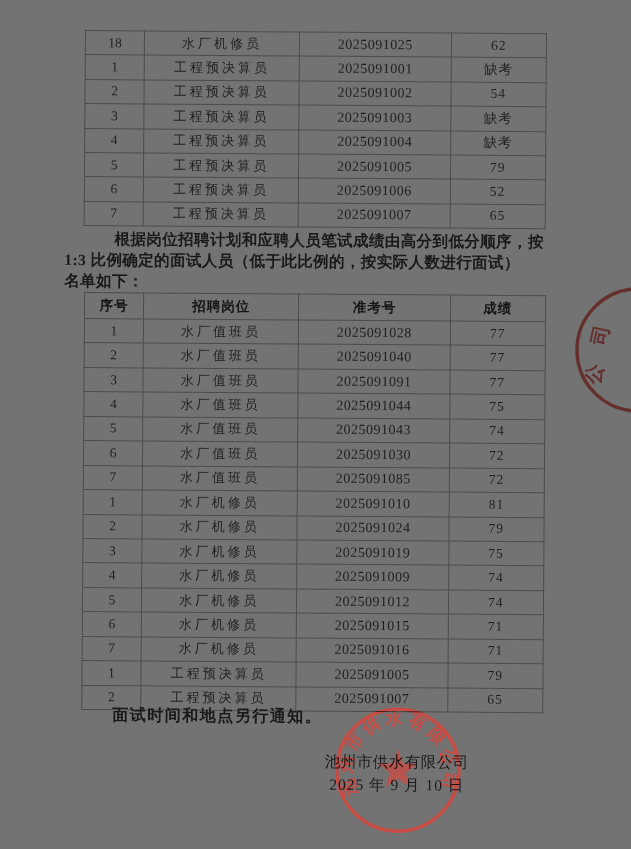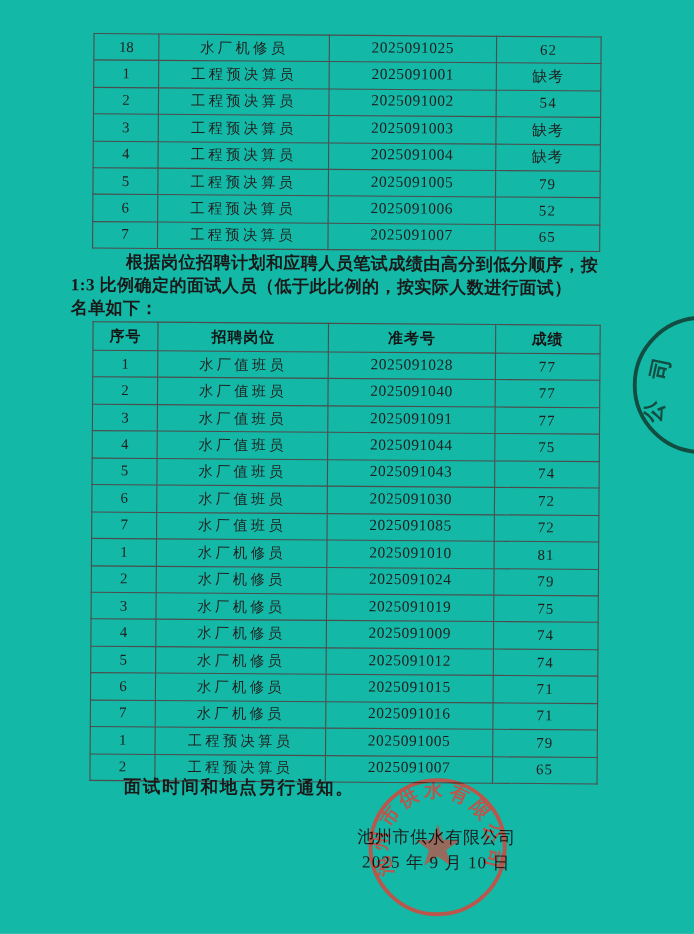--- a/index.html
+++ b/index.html
@@ -4,21 +4,21 @@
 <style>
   html, body { margin:0; padding:0; }
   body {
     width:631px; height:849px;
     background:#ffffff;
     font-family:"Liberation Serif","DejaVu Serif",serif;
     color:#1f1f1f;
     overflow:hidden;
     position:relative;
   }
-  .page { position:absolute; inset:0; background:#14b8a6; }
+  .page { position:absolute; inset:0; background:#737373; }
   .tilt { position:absolute; inset:0; transform:rotate(0.4deg); transform-origin:90px 30px; }
 
   table { border-collapse:collapse; table-layout:fixed; position:absolute; background:transparent; }
   #t1 { left:85px; top:30px;  width:462px; }
   #t2 { left:86px; top:292px; width:462px; }
   col.c1 { width:12.8%; } col.c2 { width:33.7%; } col.c3 { width:32.8%; } col.c4 { width:20.7%; }
   td, th { border:1px solid #4d4d4d; text-align:center; vertical-align:middle; padding:0; overflow:hidden; }
   #t1 tbody tr { height:24.4px; }
   #t2 thead tr { height:26px; }
   #t2 tbody tr { height:24.45px; }

